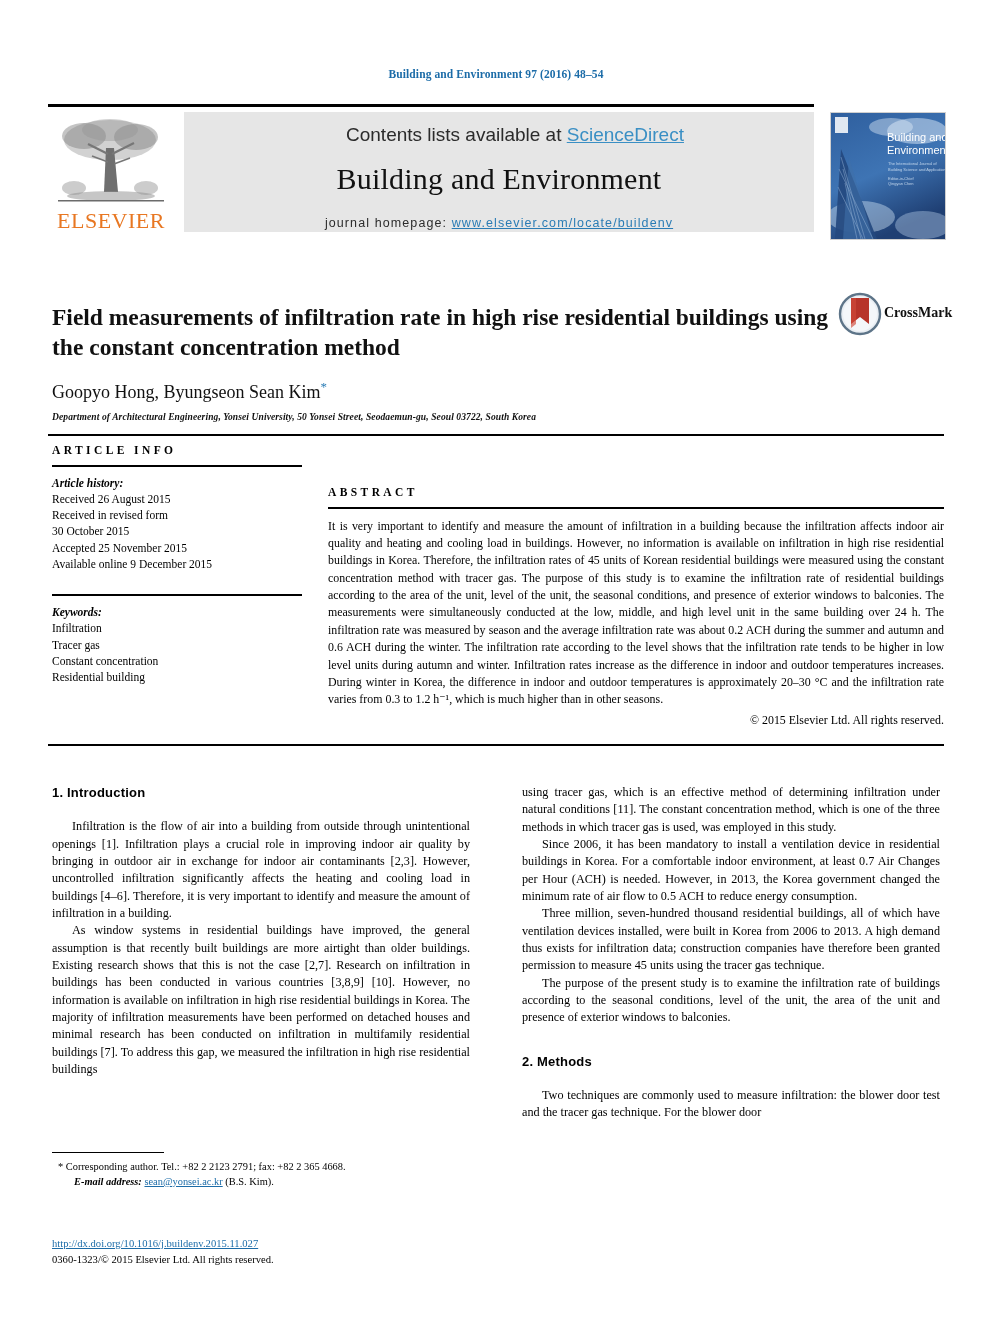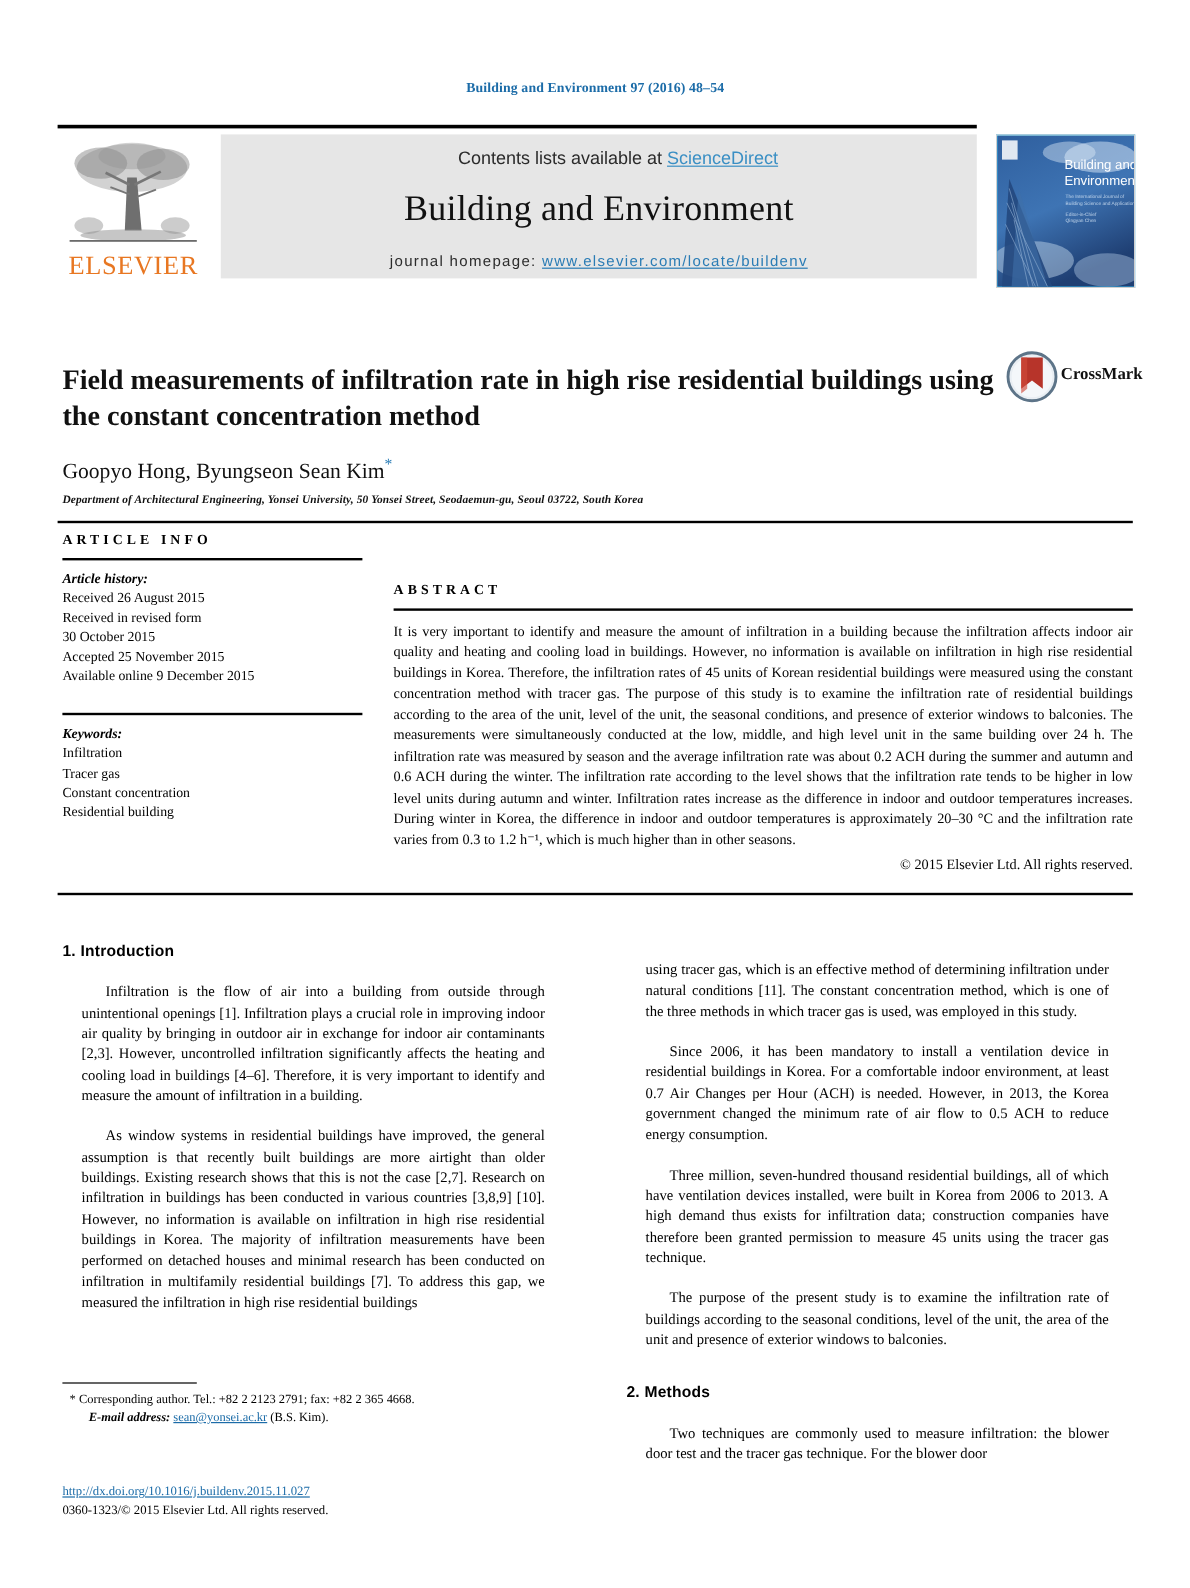--- a/index.html
+++ b/index.html
@@ -76,21 +76,21 @@
     top: 8px;
     left: 136px;
     width: 630px;
     height: 120px;
     background: #e6e6e6;
     text-align: center;
   }
   .contents-line {
     margin-top: 12px;
     font-family: "Liberation Sans", sans-serif;
-    font-size: 15px;
+    font-size: 19px;
     color: #2b2b2b;
     padding-left: 32px;
   }
   .contents-line .sd {
     color: #3a8fc4;
   }
   .journal-title {
     margin-top: 16px;
     font-family: "Liberation Serif", serif;
     font-size: 30px;
@@ -108,21 +108,21 @@
     color: #2a7cb5;
   }
   .cover-thumb {
     position: absolute;
     top: 8px;
     left: 782px;
     width: 114px;
     height: 126px;
     border: 1px solid #cfcfcf;
     overflow: hidden;
-    background: #0ea5e9;
+    background: #d946ef;
   }
 
   
   .titleblock {
     position: absolute;
     top: 286px;
     left: 52px;
     width: 780px;
   }
   .art-title {
@@ -257,21 +257,21 @@
   .col.right { left: 470px; }
   .h2 {
     font-family: "Liberation Sans", sans-serif;
     font-size: 13px;
     font-weight: bold;
     margin: 0 0 16px 0;
     letter-spacing: 0.2px;
   }
   .h2.spaced { margin-top: 26px; }
   .para {
-    margin: 16px;
+    margin: 0;
     text-indent: 20px;
   }
 
   
   .footnote {
     position: absolute;
     top: 1152px;
     left: 52px;
     width: 418px;
     font-size: 10.4px;

